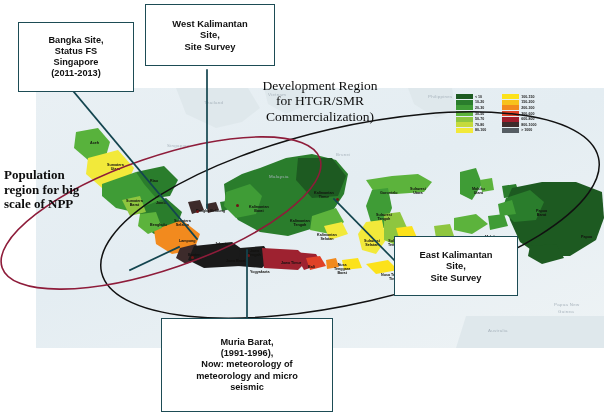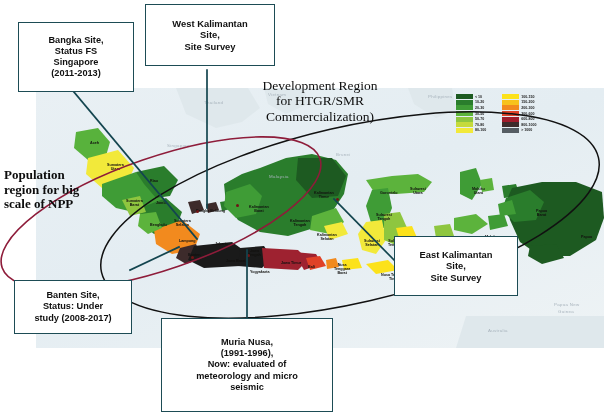--- a/index.html
+++ b/index.html
@@ -379,31 +379,24 @@
   </div>
 
   <div class="callout" id="co-eastkal" style="left:394px;top:236px;width:124px;height:60px;font-size:9.4px;">
     <span>
       <b style="font-weight:bold;display:block">East Kalimantan</b>
       <b style="font-weight:bold;display:block">Site,</b>
       <b style="font-weight:bold;display:block">Site Survey</b>
     </span>
   </div>
 
-  <div class="callout" id="co-banten" style="left:14px;top:280px;width:118px;height:54px;font-size:9.2px;">
-    <span>
-      <b style="font-weight:bold;display:block">Banten Site,</b>
-      <b style="font-weight:bold;display:block">Status: Under</b>
-      <b style="font-weight:bold;display:block">study (2008-2017)</b>
-    </span>
-  </div>
 
   <div class="callout" id="co-muria" style="left:161px;top:318px;width:172px;height:94px;font-size:9.2px;">
     <span>
-      <b style="font-weight:bold;display:block">Muria Nusa,</b>
+      <b style="font-weight:bold;display:block">Muria Barat,</b>
       <b style="font-weight:bold;display:block">(1991-1996),</b>
-      <b style="font-weight:bold;display:block">Now: evaluated of</b>
+      <b style="font-weight:bold;display:block">Now: meteorology of</b>
       <b style="font-weight:bold;display:block">meteorology and micro</b>
       <b style="font-weight:bold;display:block">seismic</b>
     </span>
   </div>
 
 </div>
 
 </body></html>

